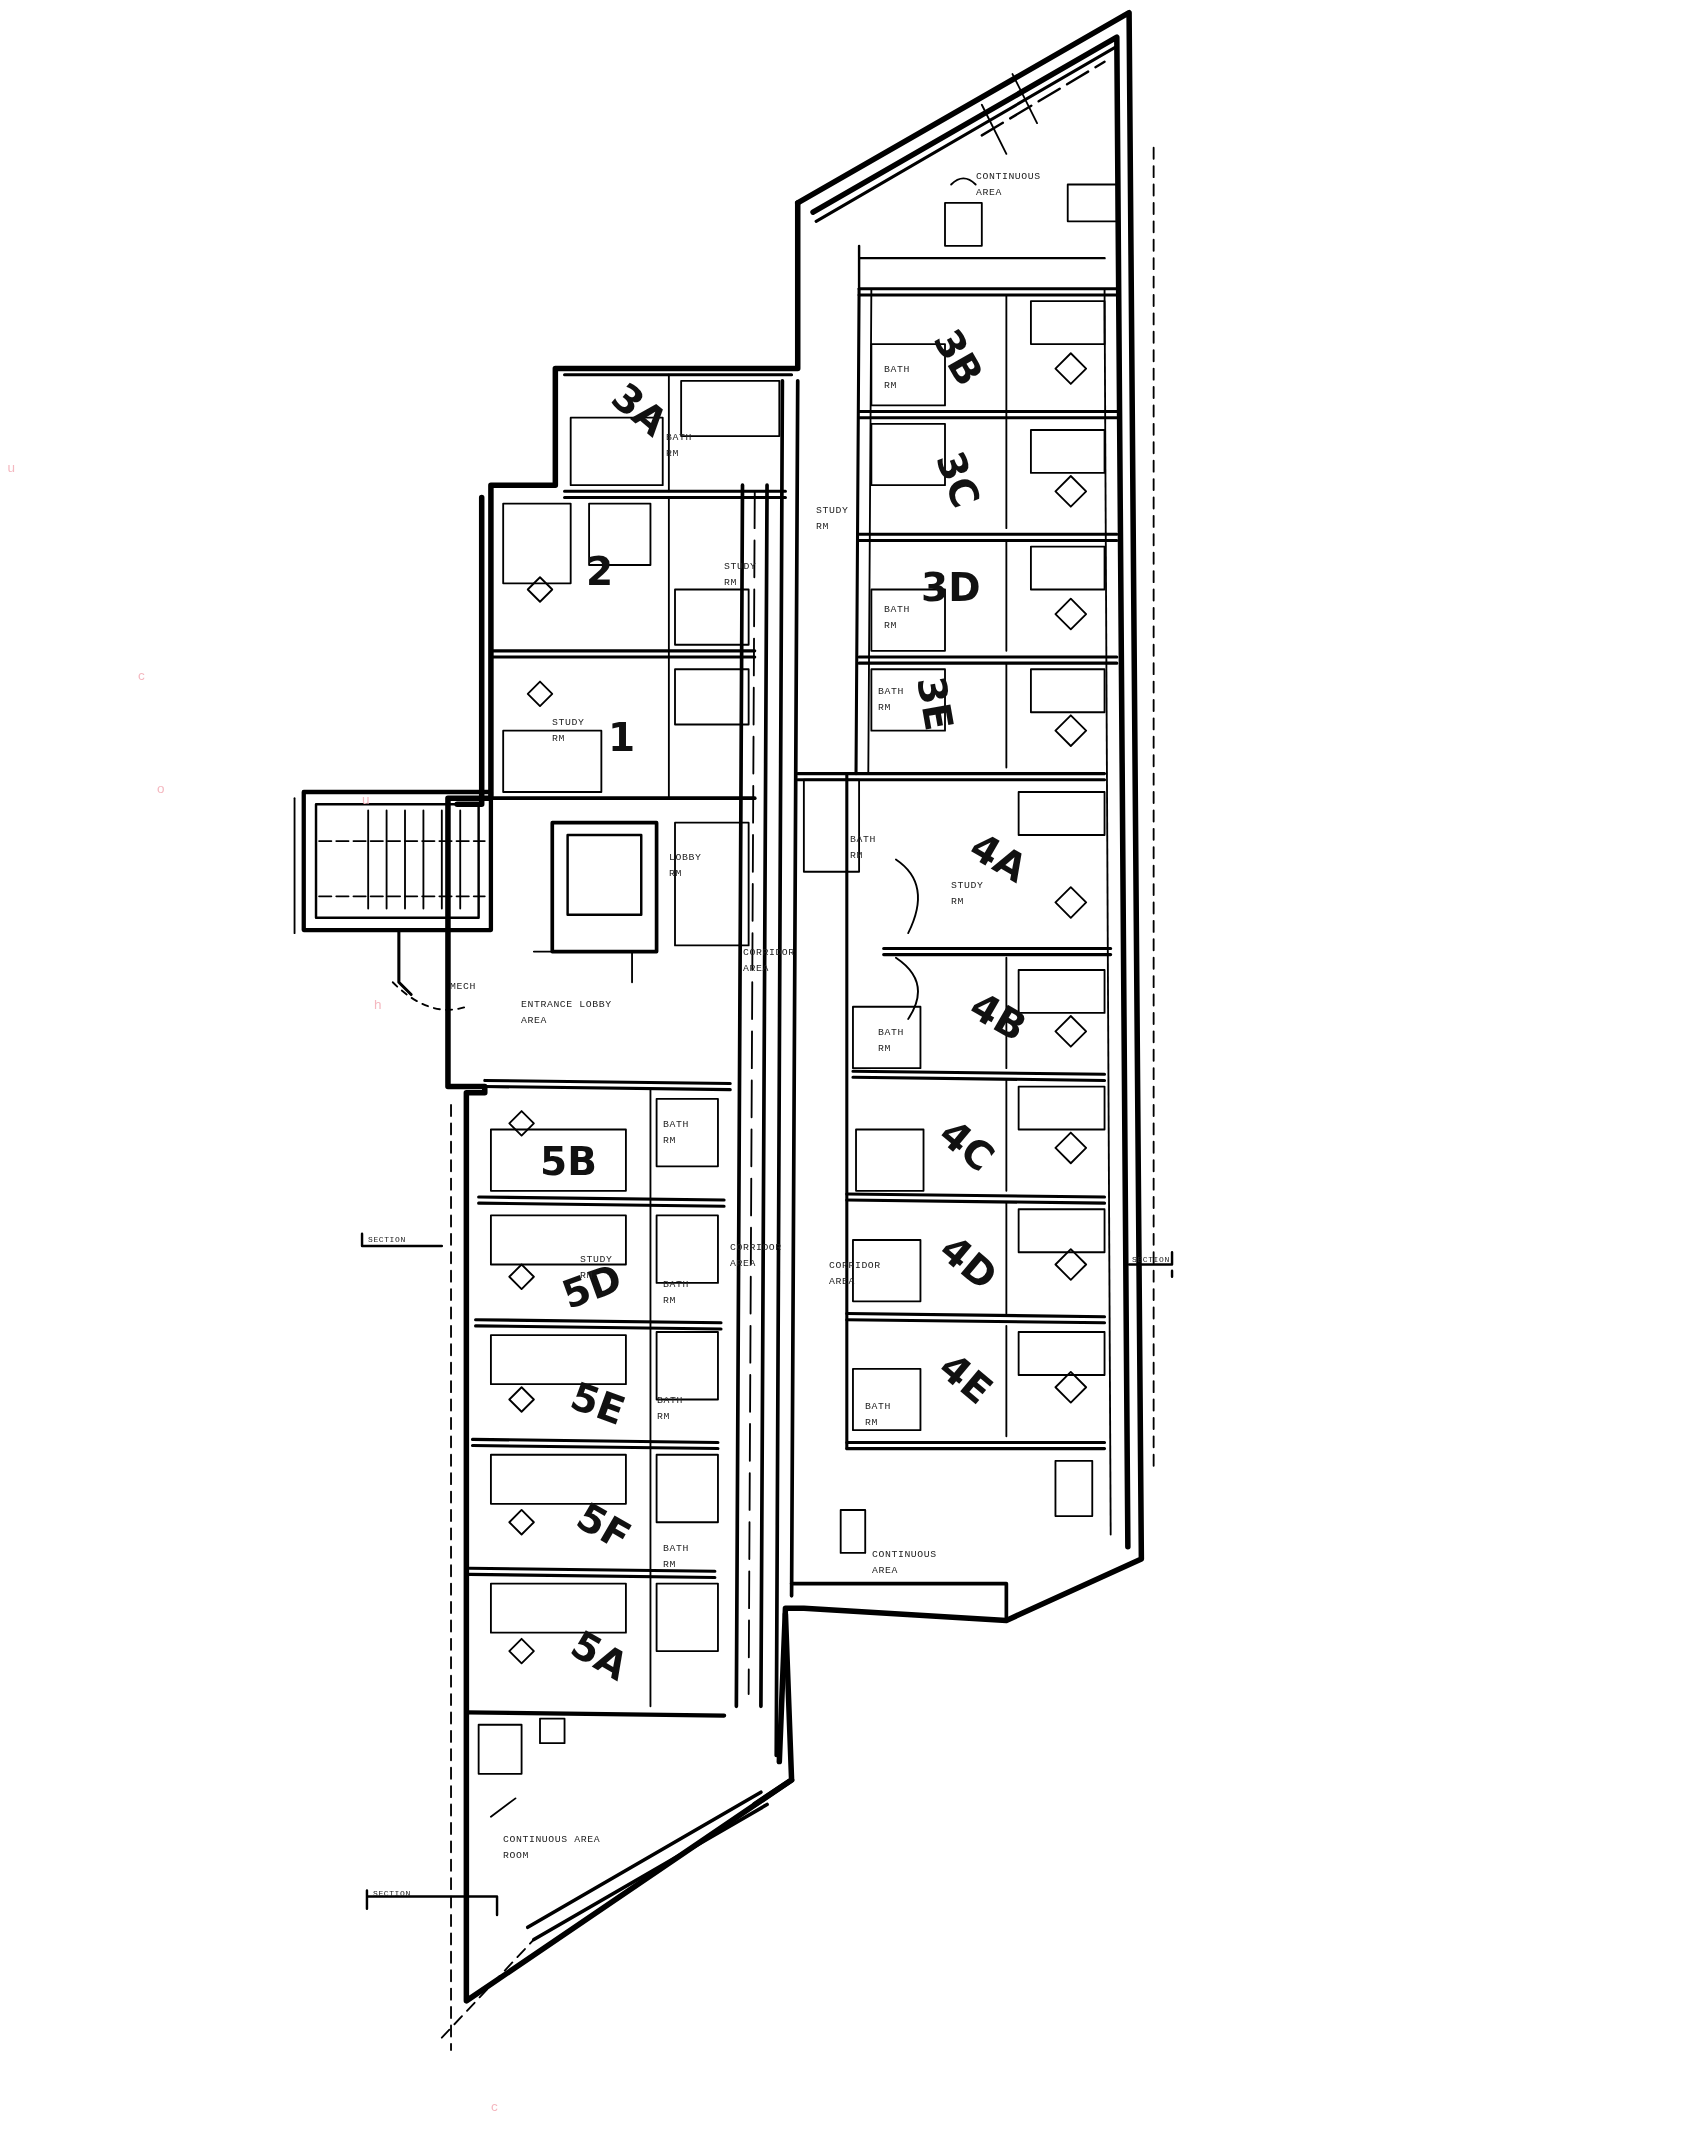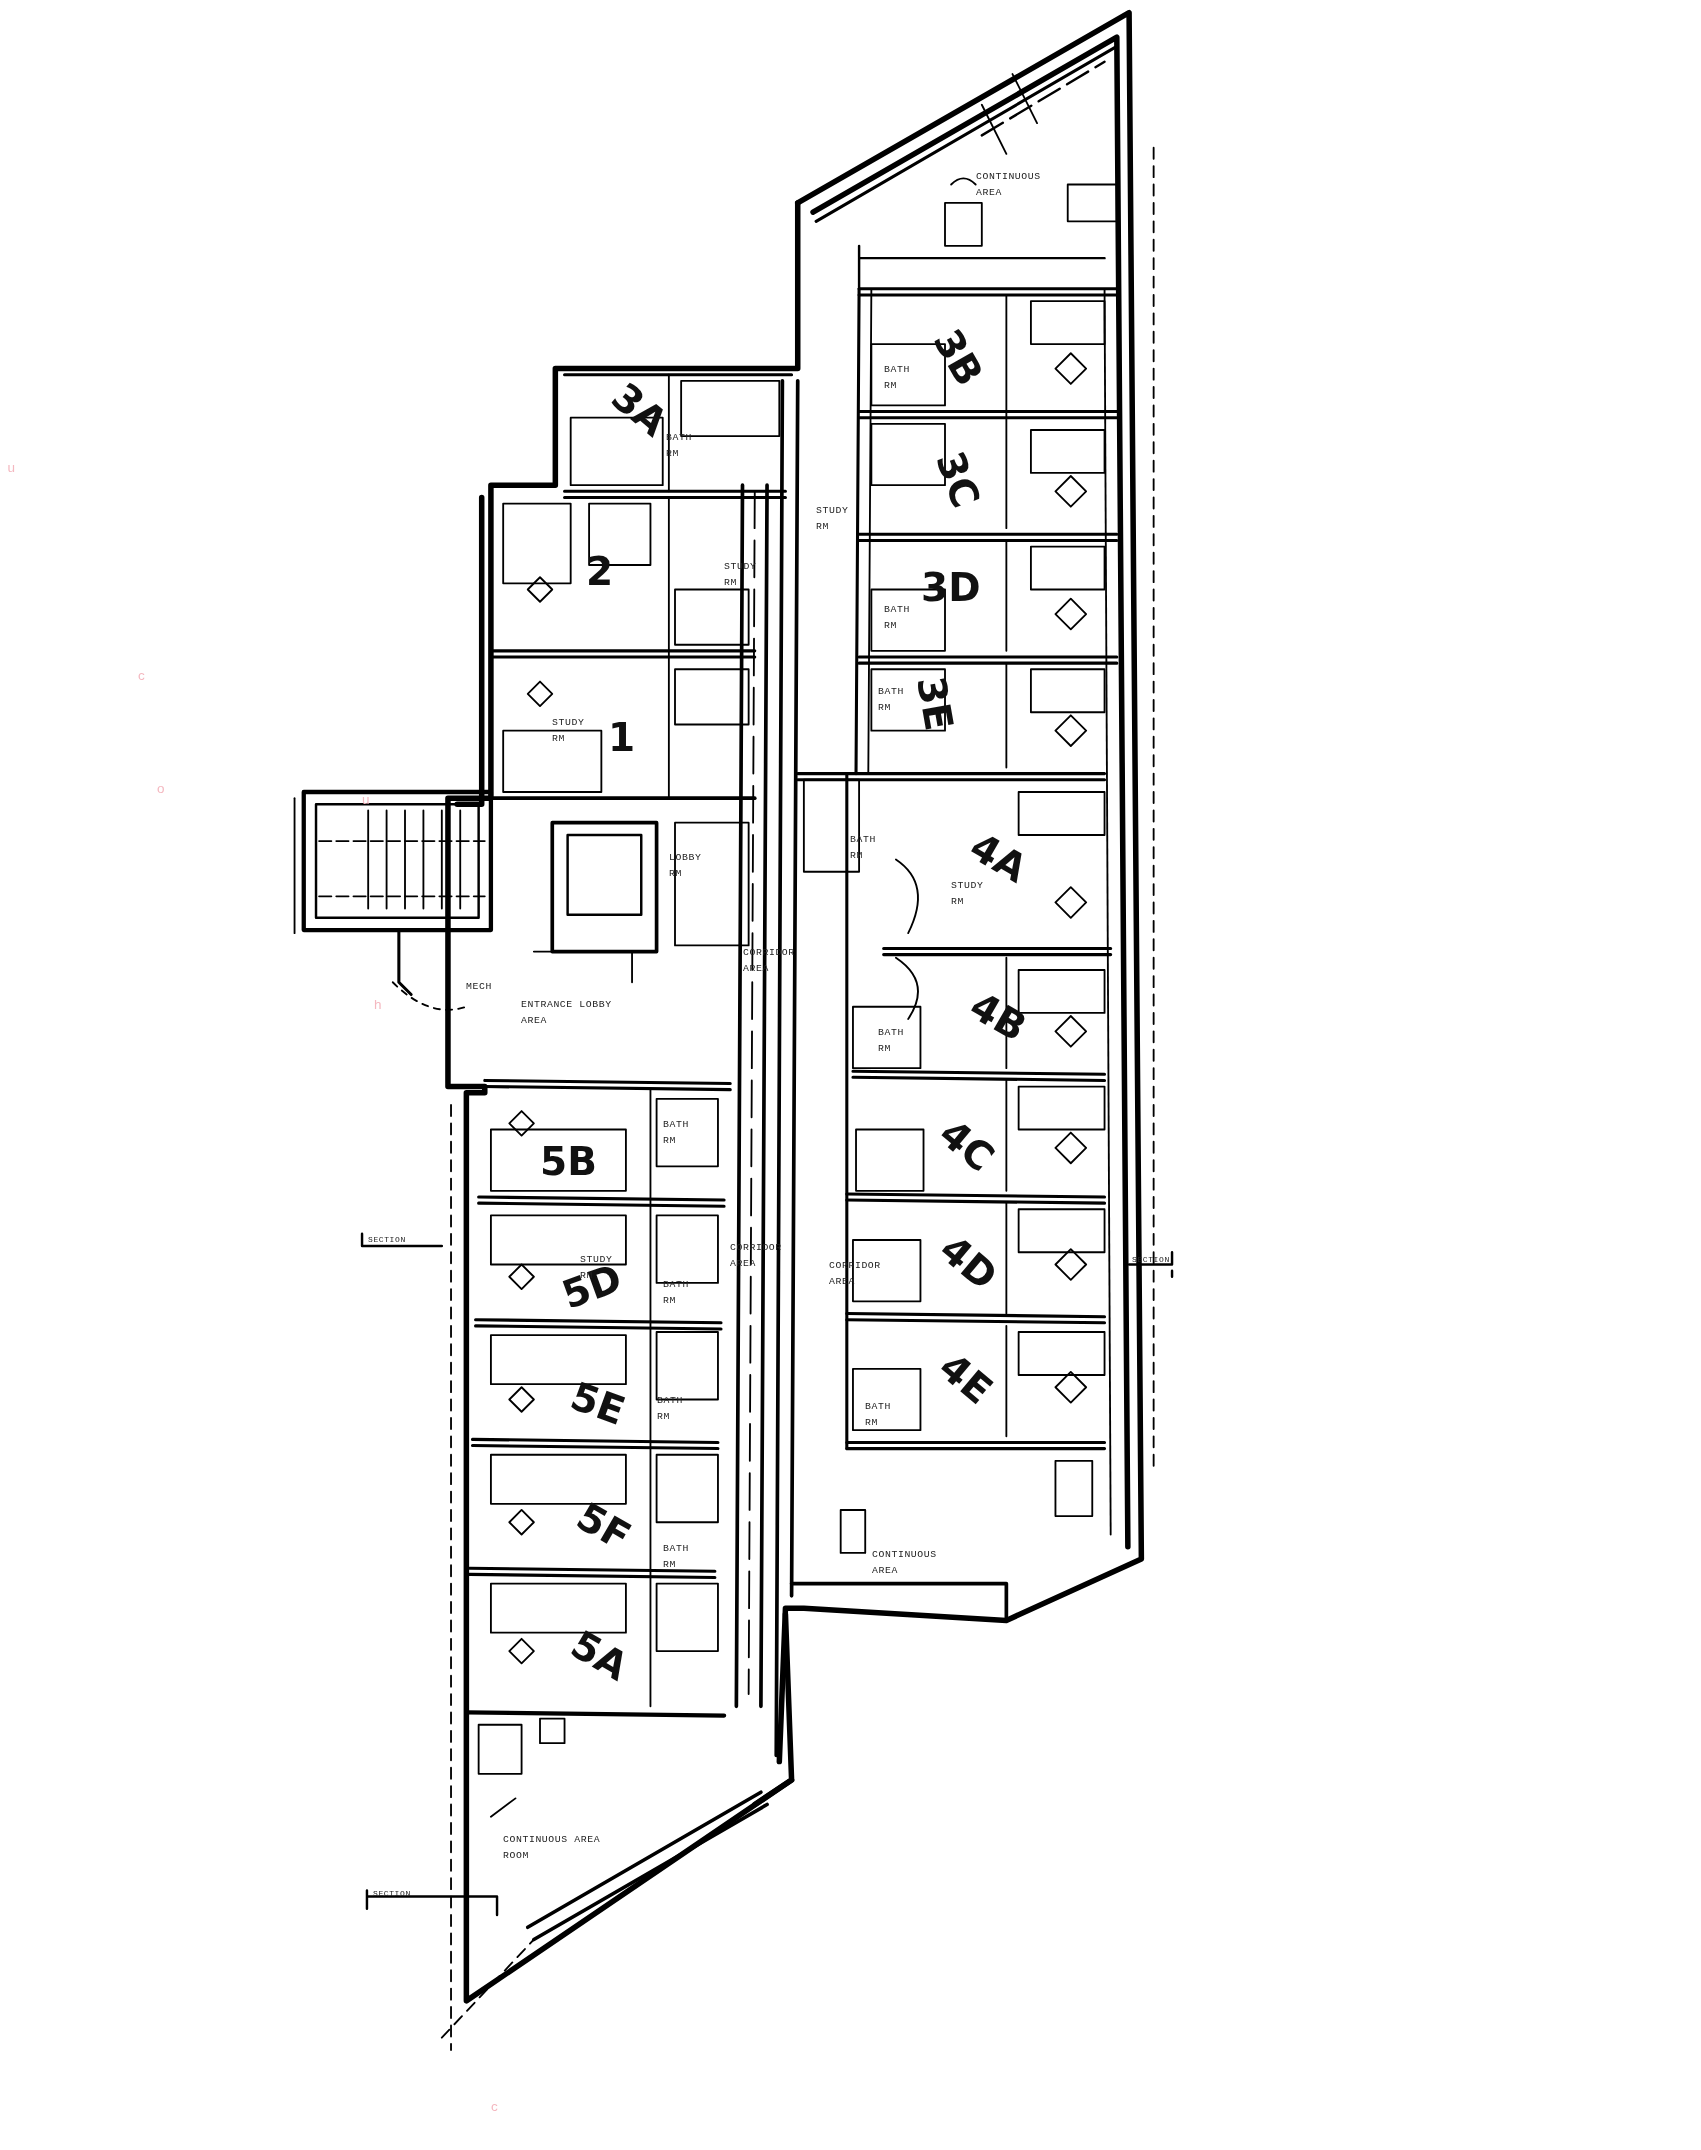--- a/index.html
+++ b/index.html
@@ -212,21 +212,21 @@
 <div class="tiny" style="left:850px;top:832px">BATH
 RM</div>
 <div class="tiny" style="left:951px;top:878px">STUDY
 RM</div>
 <div class="tiny" style="left:669px;top:850px">LOBBY
 RM</div>
 <div class="tiny" style="left:743px;top:945px">CORRIDOR
 AREA</div>
 <div class="tiny" style="left:521px;top:997px">ENTRANCE LOBBY
 AREA</div>
-<div class="tiny" style="left:466px;top:979px">MECH</div>
+<div class="tiny" style="left:450px;top:979px">MECH</div>
 <div class="tiny" style="left:878px;top:1025px">BATH
 RM</div>
 <div class="tiny" style="left:663px;top:1117px">BATH
 RM</div>
 <div class="tiny" style="left:580px;top:1252px">STUDY
 RM</div>
 <div class="tiny" style="left:663px;top:1277px">BATH
 RM</div>
 <div class="tiny" style="left:730px;top:1240px">CORRIDOR
 AREA</div>

